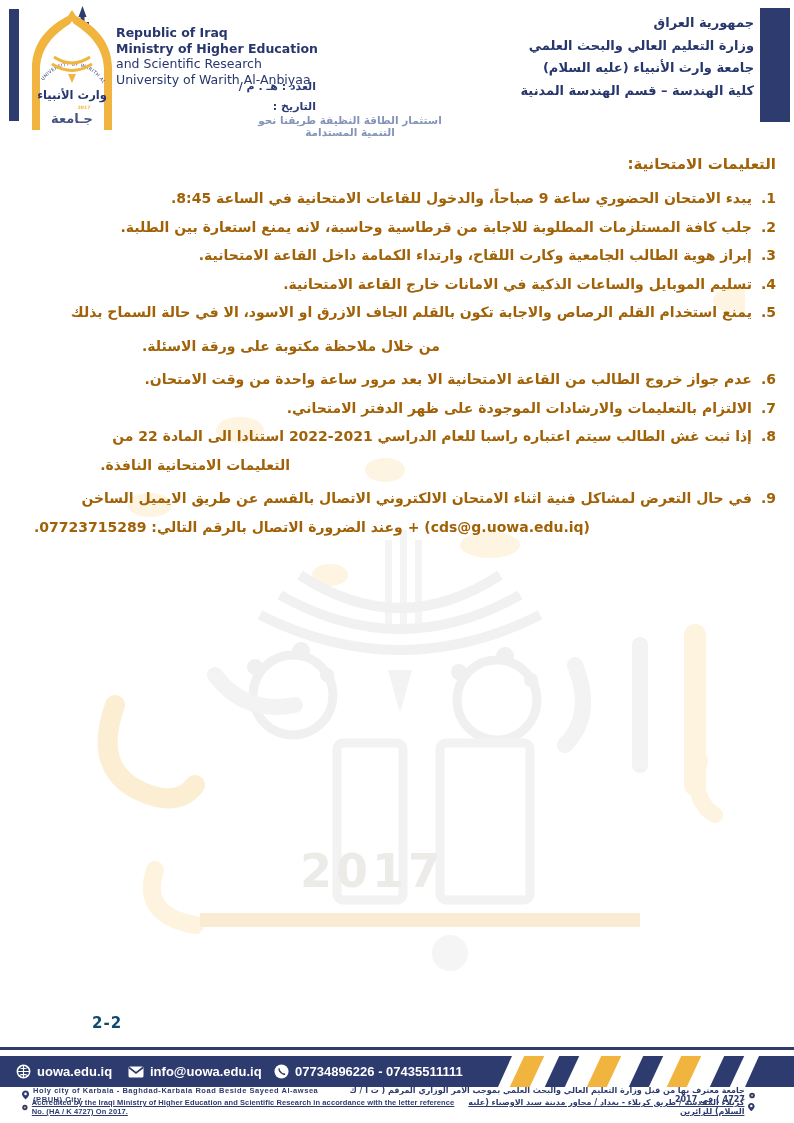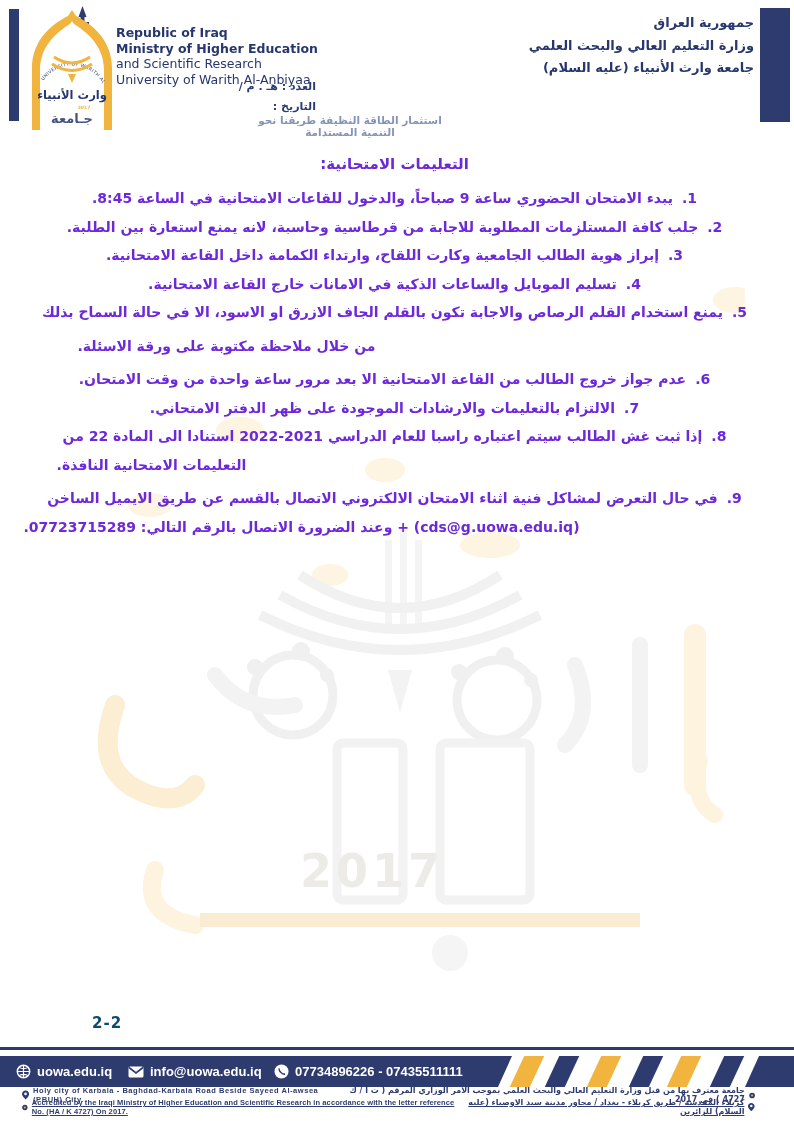--- a/index.html
+++ b/index.html
@@ -14,21 +14,21 @@
   .side-bar{background:#2e3b6e;}
   #left-bar{left:9px;top:9px;width:10px;height:112px;}
   #right-bar{left:760px;top:8px;width:30px;height:114px;}
   #logo{left:24px;top:6px;width:96px;height:126px;}
   #en-header{left:116px;top:25px;font-size:12.5px;line-height:15.5px;color:#27376d;}
   #en-header .b{font-weight:bold;}
   #ar-header{right:40px;top:12px;direction:rtl;text-align:right;font-size:13px;line-height:22.5px;font-weight:bold;color:#27376d;}
   #refblock{left:228px;top:77px;width:88px;direction:rtl;text-align:right;font-size:11px;font-weight:bold;line-height:20px;color:#2b3c74;}
   #slogan{left:250px;top:114px;width:200px;text-align:center;direction:rtl;font-size:10.5px;font-weight:bold;color:#8494b8;}
   
-  #content{left:13px;right:18px;top:152px;direction:rtl;text-align:center;font-weight:bold;color:#6d28d9;}
+  #content{left:13px;right:18px;top:152px;direction:rtl;text-align:right;font-weight:bold;color:#a16207;}
   #doc-title{font-size:15px;line-height:24px;margin-bottom:8px;}
   .item{font-size:14px;}
   .line{height:28.5px;line-height:28.5px;white-space:nowrap;}
   .num{display:inline-block;margin-left:9px;}
   .multi{margin-bottom:5px;}
   .cont5{margin-right:336px;margin-top:5px;}
   .cont8{margin-right:486px;}
   .cont9{margin-right:186px;}
   
   #watermark{left:55px;top:285px;width:690px;height:730px;pointer-events:none;}
@@ -137,20 +137,21 @@
   <div class="b">Republic of Iraq</div>
   <div class="b">Ministry of Higher Education</div>
   <div>and Scientific Research</div>
   <div>University of Warith Al-Anbiyaa</div>
 </div>
 
 <div id="ar-header" class="abs">
   <div>جمهورية العراق</div>
   <div>وزارة التعليم العالي والبحث العلمي</div>
   <div>جامعة وارث الأنبياء (عليه السلام)</div>
+  <div>كلية الهندسة – قسم الهندسة المدنية</div>
 </div>
 
 <div id="refblock" class="abs">
   <div>العدد : هـ . م /</div>
   <div>التاريخ :</div>
 </div>
 
 <div id="slogan" class="abs">استثمار الطاقة النظيفة طريقنا نحو التنمية المستدامة</div>
 
 <div id="content" class="abs">

